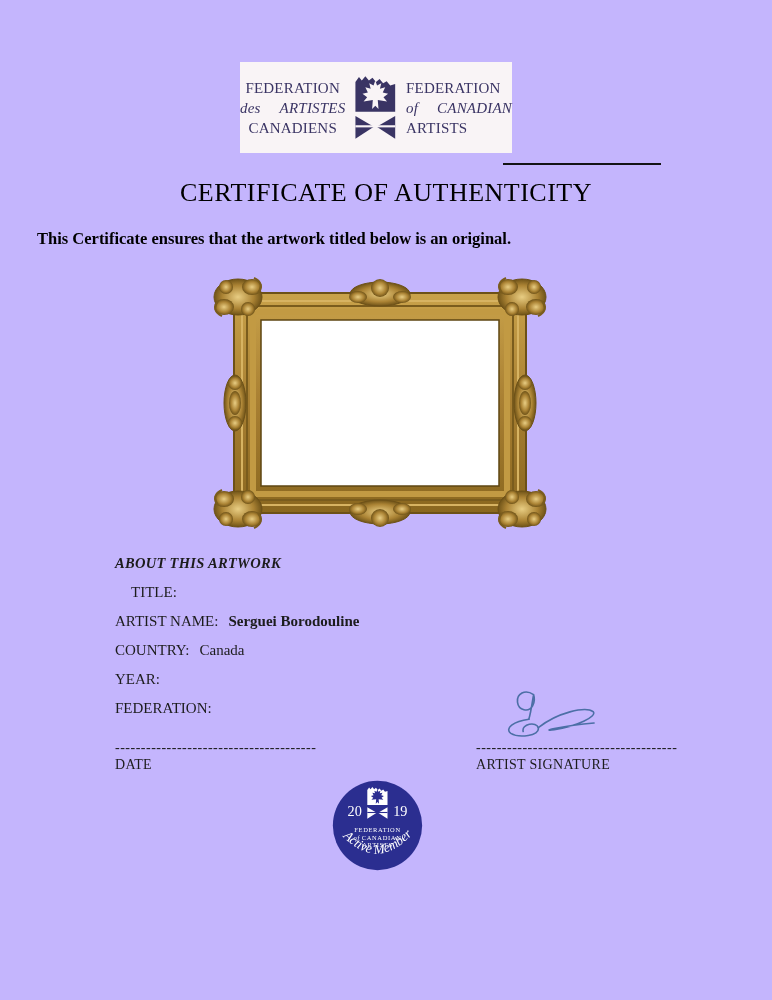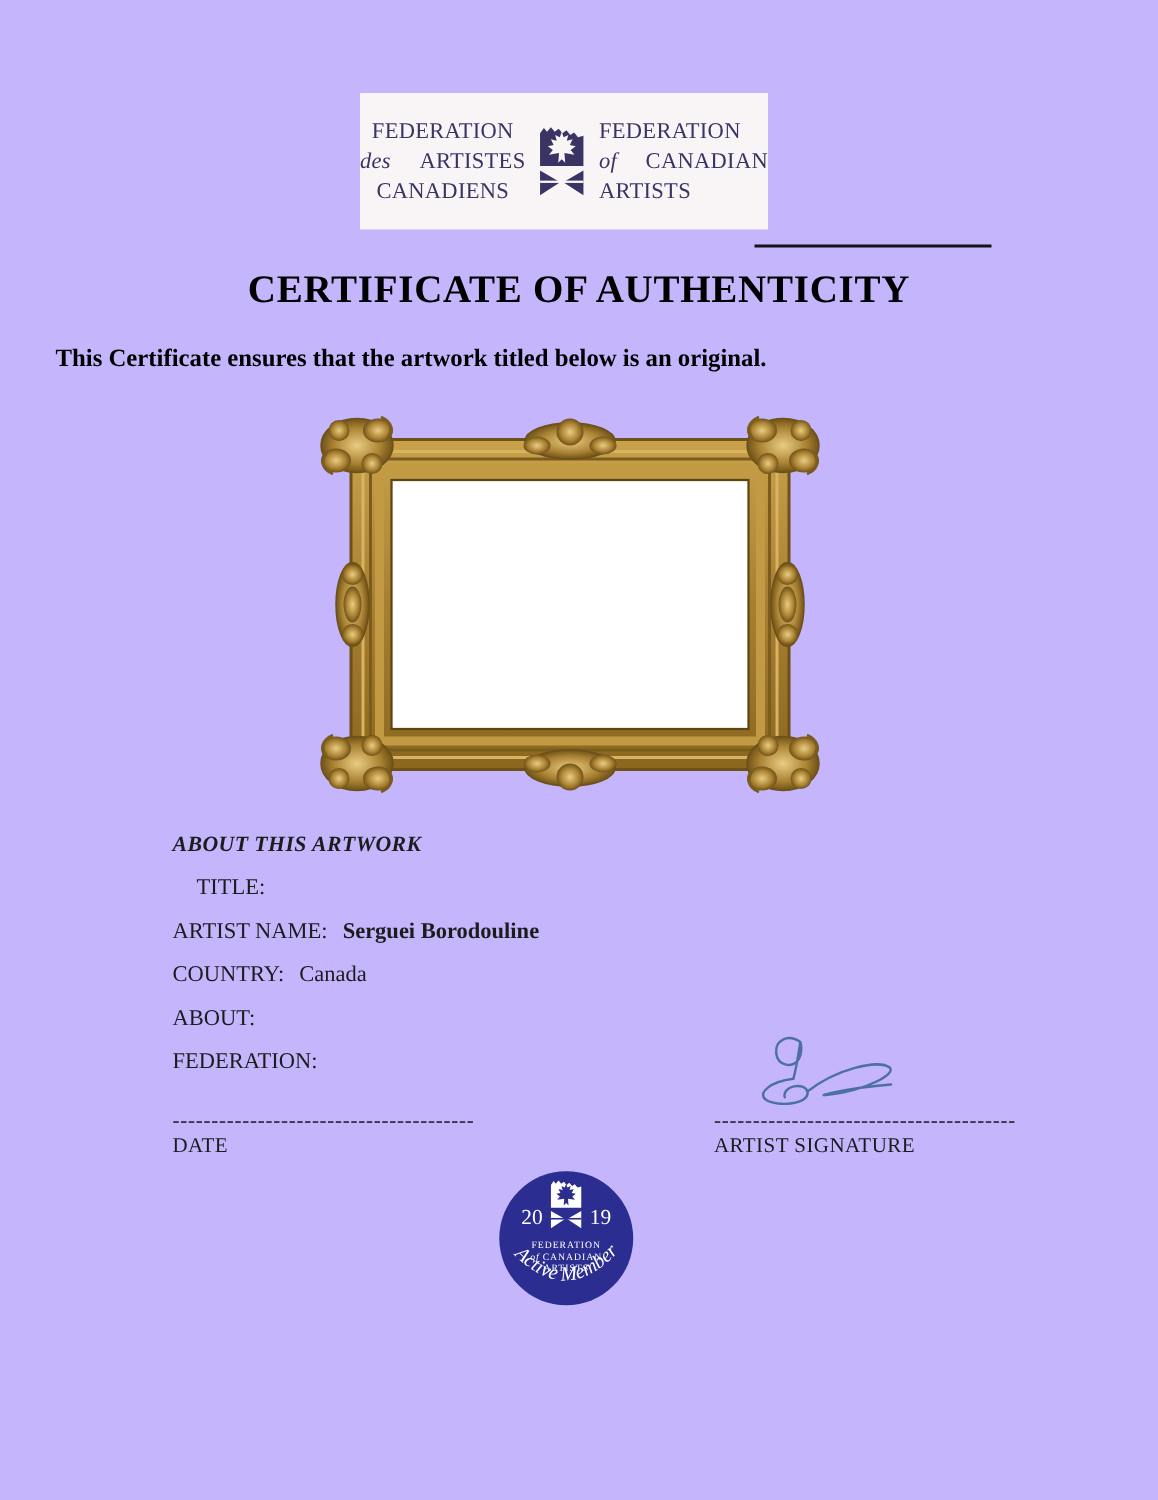--- a/index.html
+++ b/index.html
@@ -14,28 +14,28 @@
   
   .logo-banner{
     position:absolute;left:240px;top:62px;width:272px;height:91px;
     background:#f9f4f6;
     display:flex;align-items:center;justify-content:center;gap:9px;
   }
   .logo-text{color:#3a3464;font-size:15px;line-height:20px;letter-spacing:.2px;}
   .logo-text.left{text-align:center;}
   .logo-text.right{text-align:left;}
   .logo-text .it{font-style:italic;}
-  .logo-text .sp{margin-left:19px;}
+  .logo-text .sp{margin-left:19px;font-style:italic;}
   .fca-mark{--mark-fill:#3a3464;--mark-hole:#f9f4f6;}
   .badge-mark-use{--mark-fill:#ffffff;--mark-hole:#2b2e90;}
   
   .top-line{position:absolute;left:503px;top:163px;width:158px;border-top:2px solid #141414;}
   .cert-title{
     position:absolute;left:0;top:178px;width:772px;text-align:center;
-    font-size:26px;font-weight:bold;letter-spacing:.5px;color:#000;
+    font-size:26px;font-weight:normal;letter-spacing:.5px;color:#000;
   }
   .cert-subtitle{
     position:absolute;left:0;top:229px;width:772px;
     font-size:16.5px;font-weight:bold;color:#000;margin-left:37px;
   }
   
   .frame-svg{position:absolute;left:222px;top:283px;overflow:visible;}
   
   .about-heading{position:absolute;left:115px;top:555px;font-size:14.5px;font-weight:bold;letter-spacing:.3px;font-style:italic;}
   .field-row{position:absolute;left:115px;font-size:15px;}
@@ -145,21 +145,21 @@
   <div class="field-row row-0">
     <span class="label">TITLE:</span><span class="value"></span>
   </div>
   <div class="field-row row-1">
     <span class="label">ARTIST NAME:</span><span class="value bold">Serguei Borodouline</span>
   </div>
   <div class="field-row row-2">
     <span class="label">COUNTRY:</span><span class="value">Canada</span>
   </div>
   <div class="field-row row-3">
-    <span class="label">ABOUT:</span><span class="value"></span>
+    <span class="label">YEAR:</span><span class="value"></span>
   </div>
   <div class="field-row row-4">
     <span class="label">FEDERATION:</span><span class="value"></span>
   </div>
 
   <svg class="sig-svg" width="100" height="52" viewBox="0 0 105 55">
     <g fill="none" stroke="#4c6fa6" stroke-width="1.7" stroke-linecap="round">
       <path d="M33,7 C24,1 15,6 16,15 C17,24 28,26 32,19 C34,15.5 34,10 33,7 C32,13 30,27 28,33"></path>
       <path d="M28,33 C12,35 2,43 9,48 C17,53 40,51 38,42 C36,35 20,38 22,46"></path>
       <path d="M38,42 C58,26 88,19 96,25 C101,30 78,41 55,44 C38,46.5 62,40 97,37"></path>

